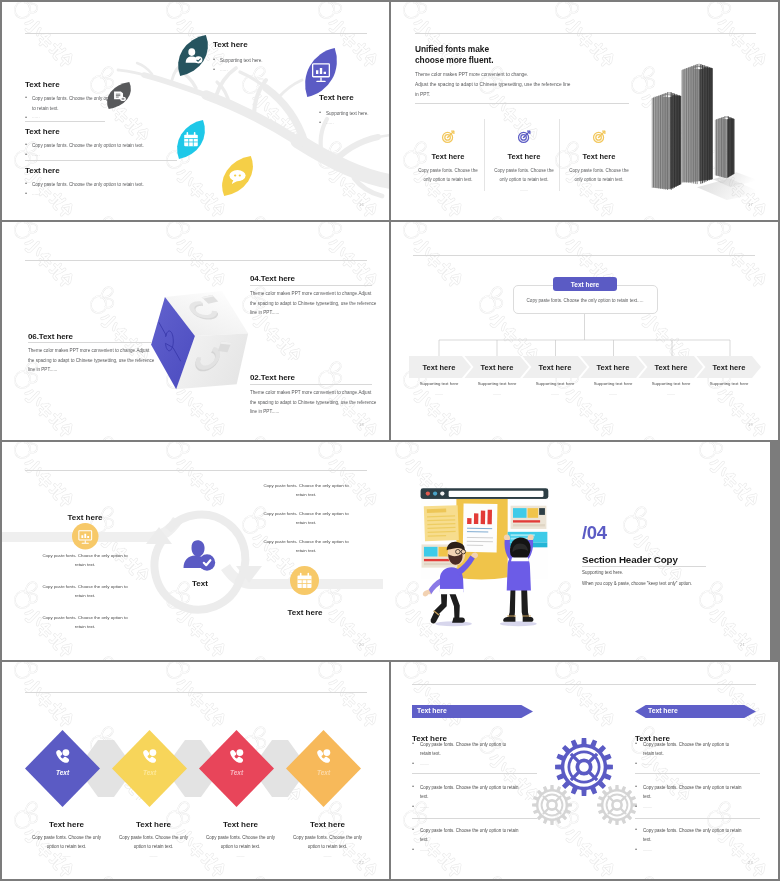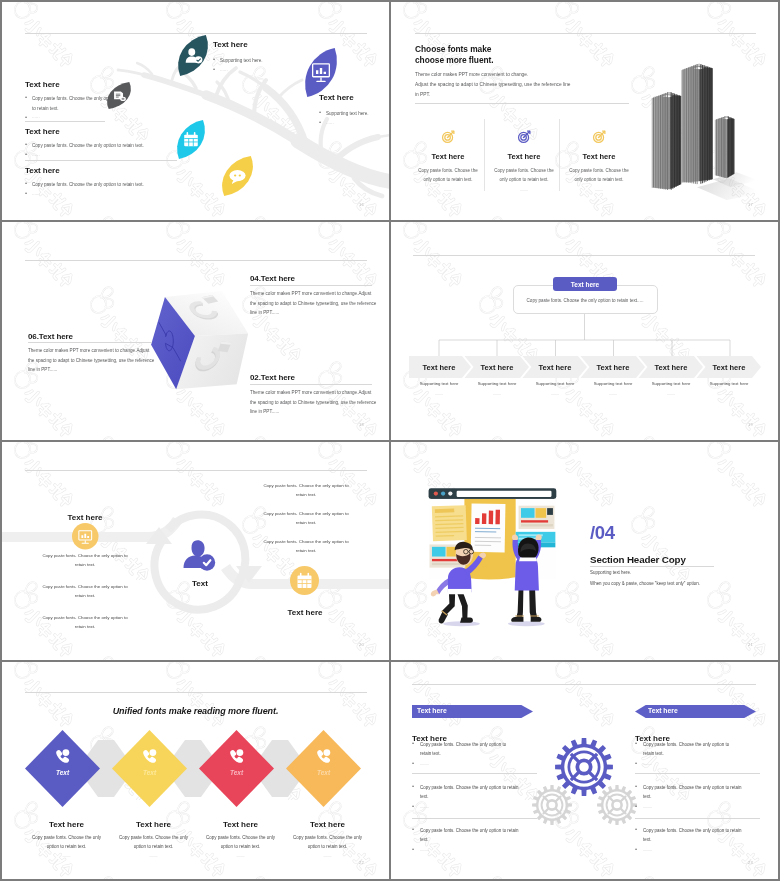--- a/index.html
+++ b/index.html
@@ -216,21 +216,21 @@
   <div class="pg" style="left:357px;top:200px">16</div>
 </div>
 
 <div class="slide s2" style="left:391px;top:2px;width:387px;height:218px">
   <svg class="wm">
         <rect width="100%" height="100%" fill="url(#wmpat)"></rect>
       </svg>
   <div class="hr" style="left:24px;top:31px;width:341px"></div>
 
   <div style="position:absolute;left:24px;top:42px;width:230px">
-    <div class="ttl" style="font-size:8.4px;line-height:1.3;letter-spacing:-.05px">Choose fonts make</div>
+    <div class="ttl" style="font-size:8.4px;line-height:1.3;letter-spacing:-.05px">Unified fonts make</div>
     <div class="ttl" style="font-size:8.4px;line-height:1.3;letter-spacing:-.05px">choose more fluent.</div>
   </div>
 
   <div style="position:absolute;left:24px;top:68px;width:230px;font-size:4.8px;color:#58595b;line-height:2.05">
     <div>Theme color makes PPT more convenient to change.</div>
     <div>Adjust the spacing to adapt to Chinese typesetting, use the reference line</div>
     <div>in PPT.</div>
   </div>
   <div class="hr" style="left:24px;top:101px;width:214px"></div>
 
@@ -521,21 +521,21 @@
   <div style="position:absolute;left:265px;top:159px;width:76px;text-align:center">
     <span class="ttl" style="font-size:8px">Text here</span>
   </div>
   <div style="position:absolute;left:258px;top:40px;width:92px;text-align:center;font-size:4.4px;color:#4a4a4a;line-height:2">Copy paste fonts. Choose the only option to retain text.</div>
   <div style="position:absolute;left:258px;top:68px;width:92px;text-align:center;font-size:4.4px;color:#4a4a4a;line-height:2">Copy paste fonts. Choose the only option to retain text.</div>
   <div style="position:absolute;left:258px;top:96px;width:92px;text-align:center;font-size:4.4px;color:#4a4a4a;line-height:2">Copy paste fonts. Choose the only option to retain text.</div>
 
   <div class="pg" style="left:357px;top:200px">20</div>
 </div>
 
-<div class="slide s6" style="left:391px;top:442px;width:387px;height:218px">
+<div class="slide s6" style="left:383px;top:442px;width:387px;height:218px">
   <svg class="wm">
         <rect width="100%" height="100%" fill="url(#wmpat)"></rect>
       </svg>
 
   <svg style="position:absolute;left:25px;top:42px" width="150" height="146" viewBox="0 0 155 150">
 
     <g>
       <rect x="13" y="4" width="132" height="11" rx="2.5" fill="#2d3e45"></rect>
       <circle cx="20.5" cy="9.5" r="2.2" fill="#e05a4f"></circle>
           <circle cx="28" cy="9.5" r="2.2" fill="#4aa3c7"></circle>
@@ -654,23 +654,20 @@
 
   <div class="pg" style="left:357px;top:200px">21</div>
 </div>
 
 <div class="slide s7" style="left:2px;top:662px;width:387px;height:217px">
   <svg class="wm">
         <rect width="100%" height="100%" fill="url(#wmpat)"></rect>
       </svg>
   <div class="hr" style="left:23px;top:30px;width:342px"></div>
 
-  <div style="position:absolute;left:0;top:38px;width:387px;text-align:center">
-    <span style="font-size:9px;font-weight:bold;font-style:italic;color:#1a1a1a;letter-spacing:-.1px">Unified fonts make reading more fluent.</span>
-  </div>
 
   <svg style="position:absolute;left:0;top:0" width="387" height="217">
     <g fill="#e3e3e3">
       <path d="M96.0 78 L112.0 78 L132.5 106.5 L112.0 135 L96.0 135 L75.5 106.5 Z"></path>
       <path d="M183.0 78 L199.0 78 L219.5 106.5 L199.0 135 L183.0 135 L162.5 106.5 Z"></path>
       <path d="M270.0 78 L286.0 78 L306.5 106.5 L286.0 135 L270.0 135 L249.5 106.5 Z"></path>
     </g>
   </svg>
 
   <svg style="position:absolute;left:0;top:0" width="387" height="217">

